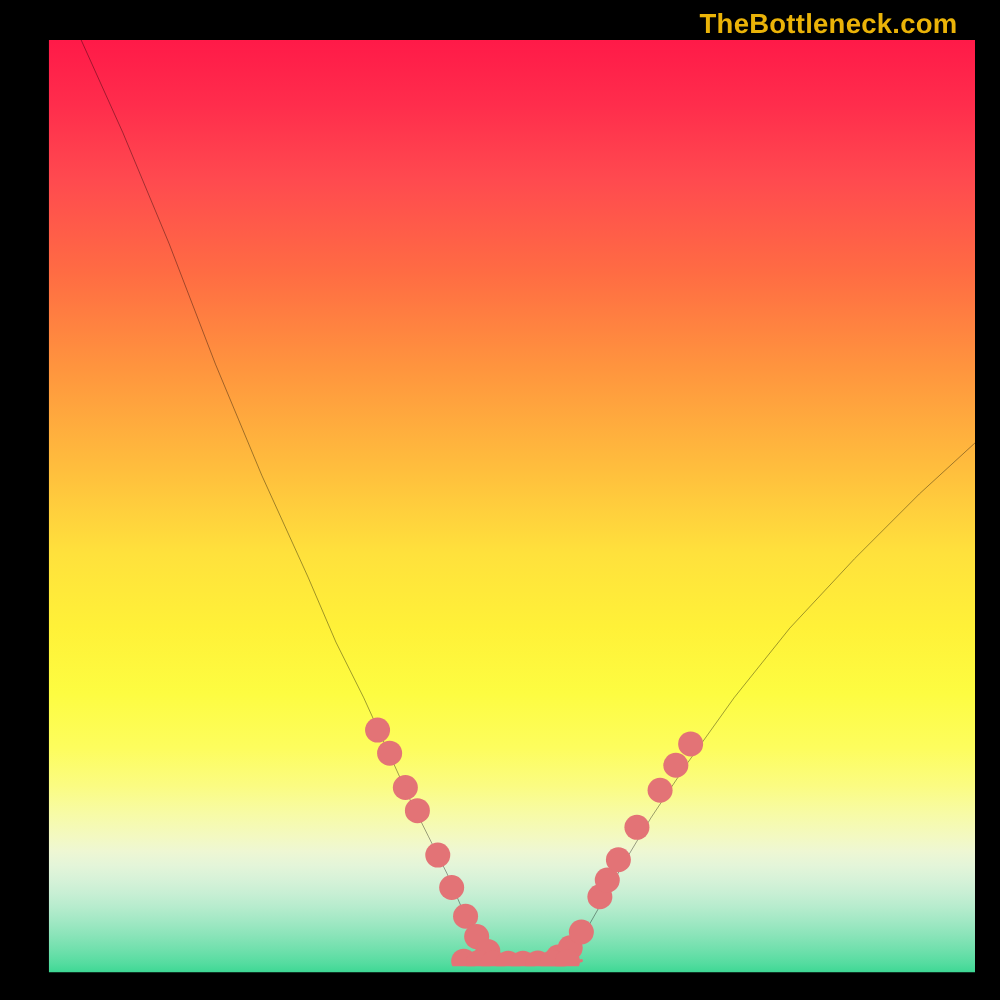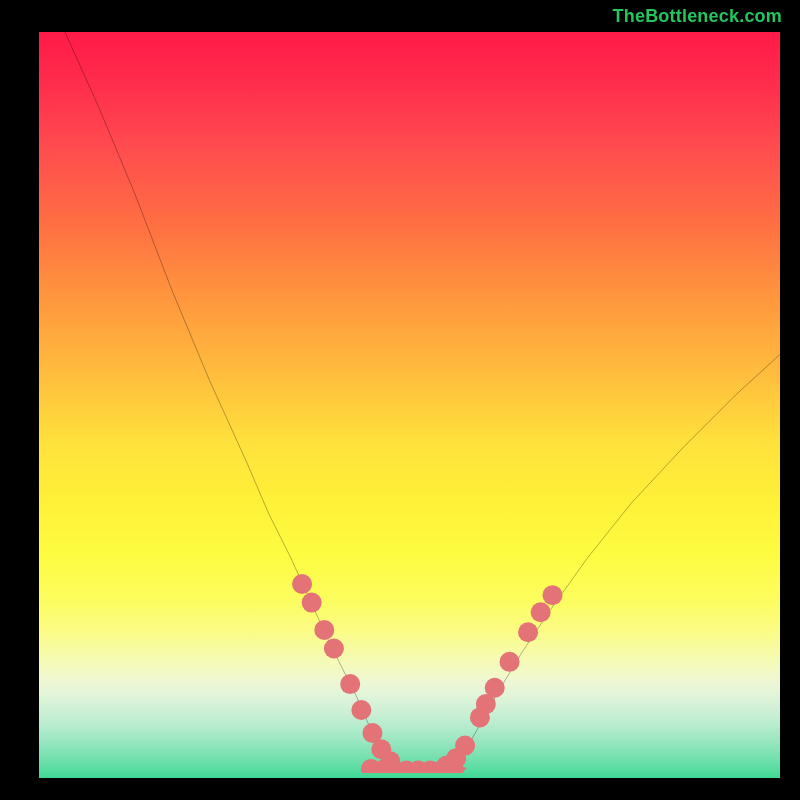--- a/index.html
+++ b/index.html
@@ -6,25 +6,25 @@
   body {
     width: 800px;
     height: 800px;
     background: #000000;
     position: relative;
     overflow: hidden;
   }
   .watermark {
     position: absolute;
     top: 6px;
-    right: 18px;
+    right: 34px;
     font-family: Arial, sans-serif;
-    font-size: 18px;
+    font-size: 22px;
     font-weight: bold;
-    color: #22c55e;
+    color: #eab308;
     z-index: 20;
     letter-spacing: 0.2px;
   }
   .plot-area {
     position: absolute;
     left: 39px;
     top: 32px;
     width: 741px;
     height: 746px;
     overflow: hidden;

